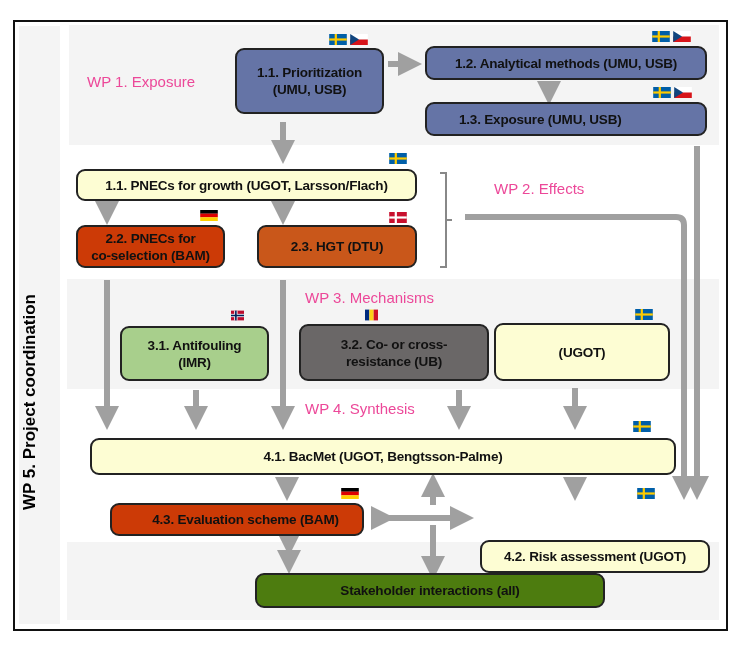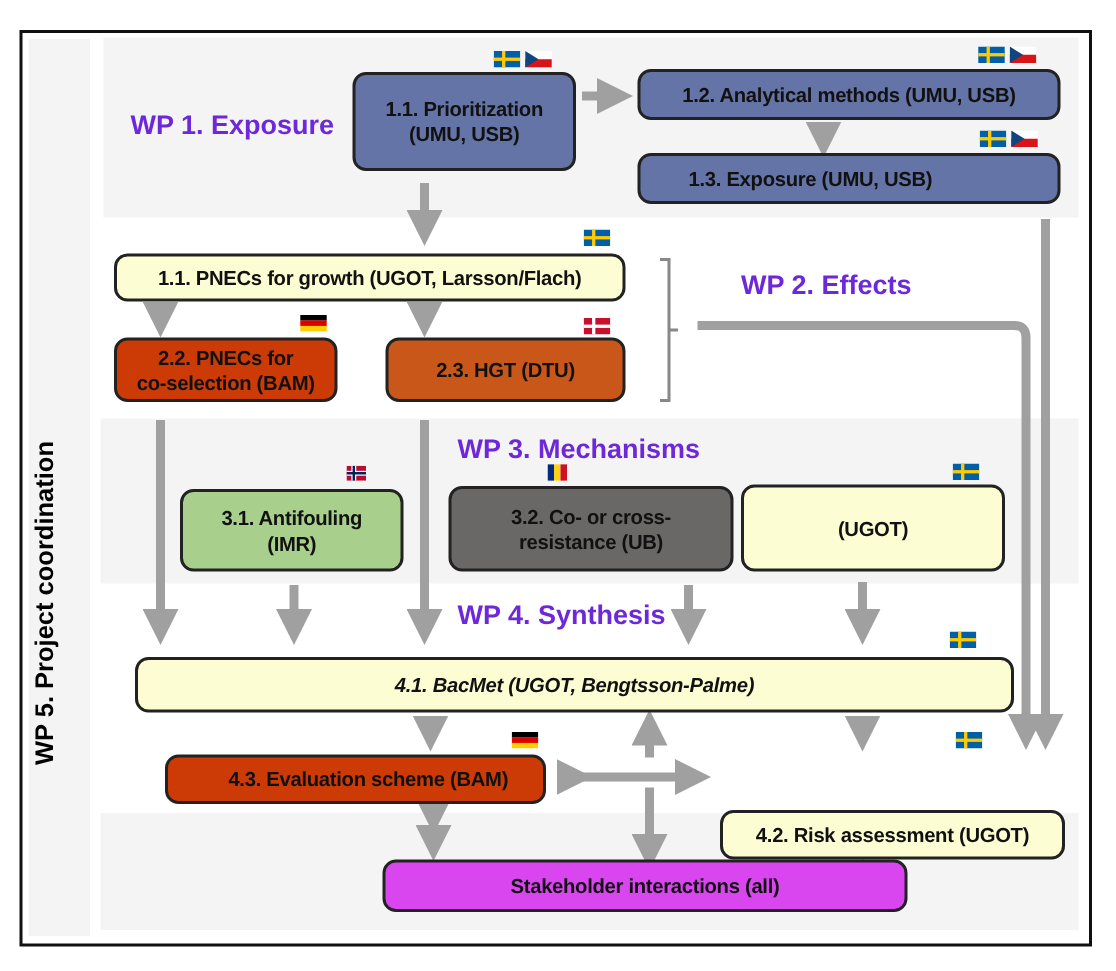--- a/index.html
+++ b/index.html
@@ -6,22 +6,22 @@
   body{width:744px;height:647px;position:relative;overflow:hidden;font-family:"Liberation Sans","DejaVu Sans",sans-serif;}
   #frame{position:absolute;left:13px;top:20px;width:715px;height:611px;border:2px solid #111;box-sizing:border-box;background:#fff;}
   .band{position:absolute;background:#f4f4f4;}
   .box{position:absolute;box-sizing:border-box;border:2px solid #222;border-radius:9px;display:flex;align-items:center;justify-content:center;text-align:center;font-weight:bold;font-size:13.5px;line-height:17px;color:#111;letter-spacing:-0.2px;}
   .blue{background:#6574a6;}
   .cream{background:#fdfdd3;text-align:center;}
   .red{background:#cc3a06;}
   .orange{background:#c9571a;}
   .green{background:#a8cf8c;justify-content:center;}
   .dgray{background:#6a6767;}
-  .lgray{background:#d946ef;}
-  .wp{position:absolute;font-weight:bold;font-size:18px;color:#6d28d9;white-space:nowrap;}
+  .lgray{background:#4d7c0f;}
+  .wp{position:absolute;font-weight:normal;font-size:15px;color:#ec4899;white-space:nowrap;}
   #wp5{position:absolute;left:20px;top:510px;transform:rotate(-90deg);transform-origin:0 0;font-weight:bold;font-size:17px;white-space:nowrap;}
   .flag{position:absolute;width:18px;height:11px;}
   svg.arrows{position:absolute;left:0;top:0;width:744px;height:647px;pointer-events:none;}
 </style>
 </head>
 <body>
 
 <div id="frame"></div>
 
 <div class="band" style="left:19px;top:26px;width:41px;height:598px;"></div>
@@ -105,21 +105,21 @@
   <span>(IMR)</span>
 </div>
 <div class="box dgray" style="left:299px;top:324px;width:190px;height:57px;flex-direction:column;align-items:center;">
   <span>3.2. Co- or cross-</span>
   <span>resistance (UB)</span>
 </div>
 <div class="box cream" style="left:494px;top:323px;width:176px;height:58px;flex-direction:column;">
   <span>(UGOT)</span>
 </div>
 
-<div class="box cream" style="left:90px;top:438px;width:586px;height:37px;font-style:italic;">
+<div class="box cream" style="left:90px;top:438px;width:586px;height:37px;">
   <span>4.1. BacMet (UGOT, Bengtsson-Palme)</span>
 </div>
 <div class="box red" style="left:110px;top:503px;width:254px;height:33px;padding-left:17px;">
   <span>4.3. Evaluation scheme (BAM)</span>
 </div>
 <div class="box cream" style="left:480px;top:503px;width:230px;height:33px;margin-top:37px;">
   <span>4.2. Risk assessment (UGOT)</span>
 </div>
 
 <div class="box lgray" style="left:255px;top:573px;width:350px;height:35px;">

